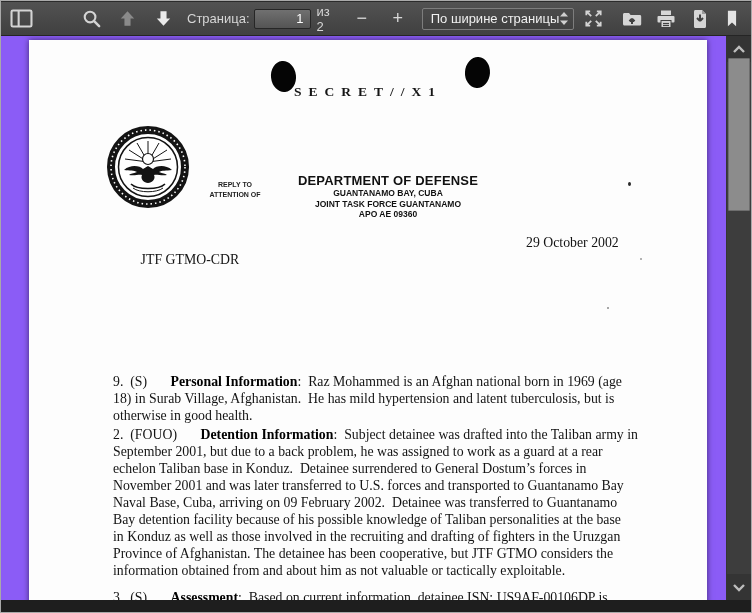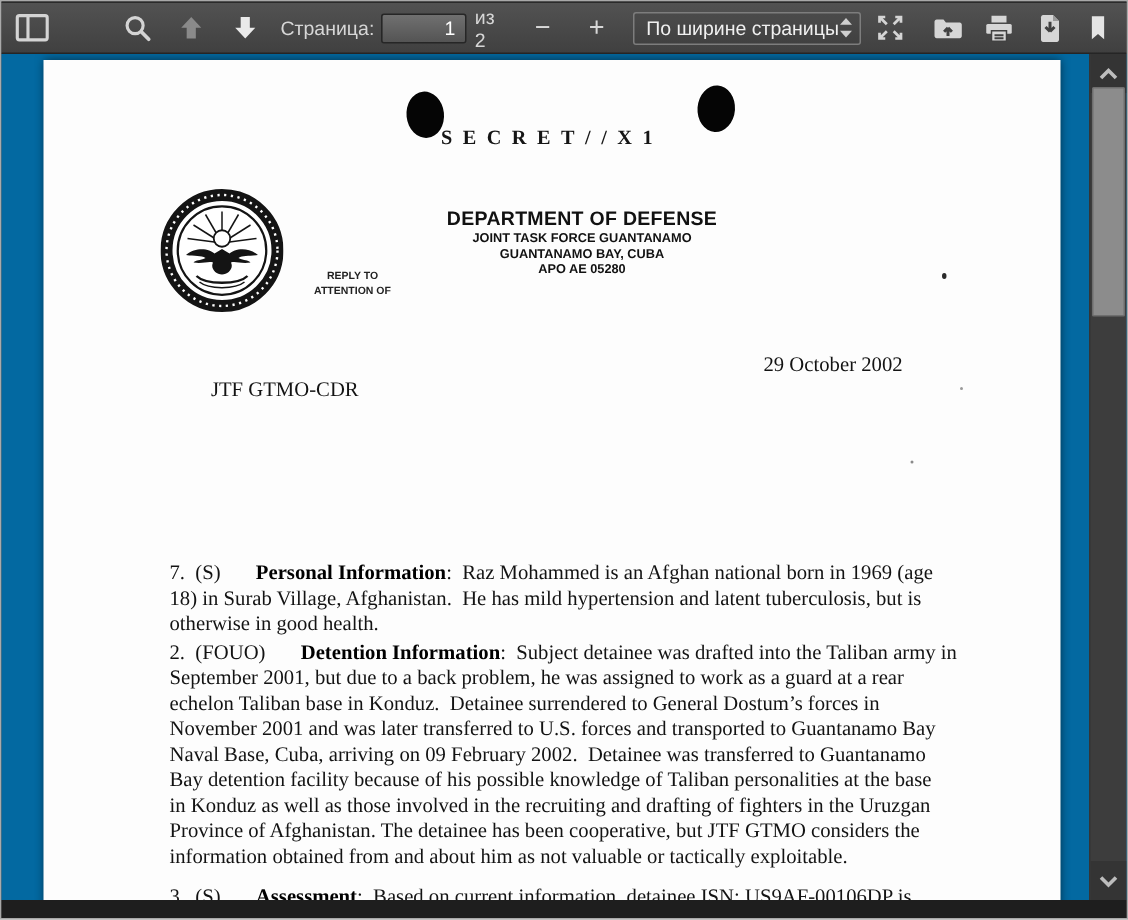--- a/index.html
+++ b/index.html
@@ -53,21 +53,21 @@
     display: flex; align-items: center;
     padding: 0 4px 0 8px;
     margin: 0 6px 0 10px;
     color: #f0f0f0; cursor: pointer;
     background: rgba(0,0,0,0.04);
   }
   .zoom-select .zoom-text { flex: 1; white-space: nowrap; overflow: hidden; }
   .minus-plus { font-size: 18px; }
 
   
-  .content { flex: 1; position: relative; overflow: hidden; background: #0369a1; }
+  .content { flex: 1; position: relative; overflow: hidden; background: #8b5cf6; }
   .pdf-page {
     position: absolute; left: 28px; top: 4px;
     width: 678px; height: 840px;
     background: #fdfdfd;
     box-shadow: 0 0 6px rgba(0,0,0,.55);
     color: #151515;
     font-family: "Liberation Serif", serif;
     overflow: hidden;
   }
   .punch { position: absolute; width: 25px; height: 31px; background: #050505; border-radius: 50%; }
@@ -84,26 +84,26 @@
     text-align: center; color: #222;
   }
   .letterhead {
     position: absolute; left: 359px; top: 98px;
     transform: translateX(-50%);
     text-align: center;
     font-family: "Liberation Sans", sans-serif;
     font-weight: bold; color: #111;
     white-space: nowrap;
   }
-  .letterhead .lh1 { font-size: 13px; letter-spacing: 0.2px; }
+  .letterhead .lh1 { font-size: 13px; letter-spacing: 0.2px; margin-top: 35px; }
   .letterhead .lh-sub { font-size: 8.5px; line-height: 10.5px; }
 
   .doc-text { font-size: 13.8px; line-height: 17px; white-space: pre; color: #131313; }
   .office-row { position: absolute; left: 84px; top: 194px; width: 540px; }
-  .doc-date { position: absolute; left: 396px; top: 0; }
+  .doc-date { position: absolute; left: 413px; top: 0; }
   .memo-block { position: absolute; left: 84px; top: 224px; width: 545px; }
   .subject-block { position: absolute; left: 84px; top: 270px; width: 545px; }
   .para { position: absolute; left: 84px; width: 545px; }
   .para-1 { top: 333px; }
   .para-2 { top: 386px; }
   .para-3 { top: 549px; }
   .para b { font-weight: bold; color: #000; margin-left: 20px; }
 
   .speck { position: absolute; border-radius: 50%; }
 
@@ -278,33 +278,33 @@
         </svg>
       </div>
 
       <div class="reply-to">
         <div>REPLY TO</div>
         <div>ATTENTION OF</div>
       </div>
 
       <div class="letterhead">
         <div class="lh1">DEPARTMENT OF DEFENSE</div>
+        <div class="lh-sub">GUANTANAMO BAY, CUBA</div>
         <div class="lh-sub">JOINT TASK FORCE GUANTANAMO</div>
-        <div class="lh-sub">GUANTANAMO BAY, CUBA</div>
-        <div class="lh-sub">APO AE 05280</div>
+        <div class="lh-sub">APO AE 09360</div>
       </div>
 
       <div class="doc-text office-row">
         <span>JTF GTMO-CDR</span>
         <span class="doc-date">29 October 2002</span>
       </div>
 
 
 
-      <div class="doc-text para para-1"><span>7.  (S) </span><b>Personal Information</b><span>:  Raz Mohammed is an Afghan national born in 1969 (age
+      <div class="doc-text para para-1"><span>9.  (S) </span><b>Personal Information</b><span>:  Raz Mohammed is an Afghan national born in 1969 (age
 18) in Surab Village, Afghanistan.  He has mild hypertension and latent tuberculosis, but is
 otherwise in good health.</span></div>
 
       <div class="doc-text para para-2"><span>2.  (FOUO) </span><b>Detention Information</b><span>:  Subject detainee was drafted into the Taliban army in
 September 2001, but due to a back problem, he was assigned to work as a guard at a rear
 echelon Taliban base in Konduz.  Detainee surrendered to General Dostum’s forces in
 November 2001 and was later transferred to U.S. forces and transported to Guantanamo Bay
 Naval Base, Cuba, arriving on 09 February 2002.  Detainee was transferred to Guantanamo
 Bay detention facility because of his possible knowledge of Taliban personalities at the base
 in Konduz as well as those involved in the recruiting and drafting of fighters in the Uruzgan

